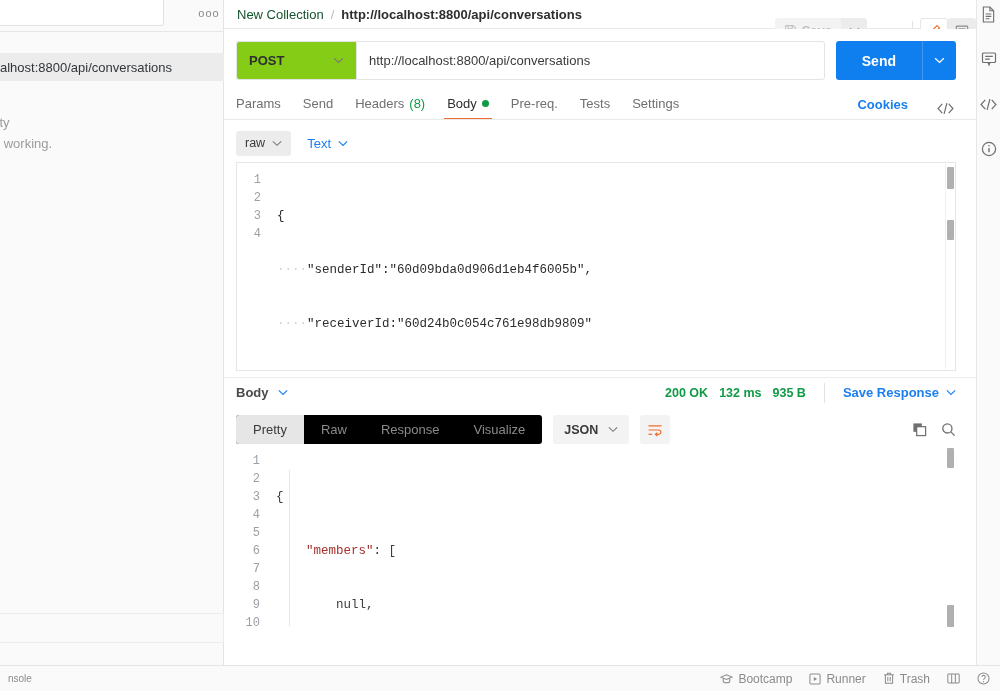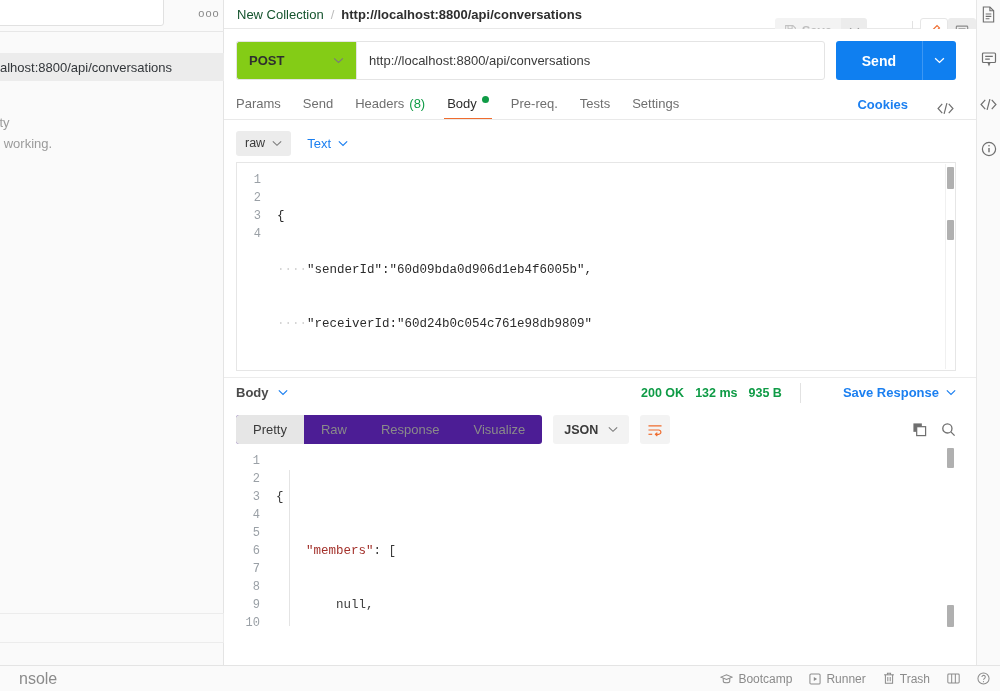--- a/index.html
+++ b/index.html
@@ -116,21 +116,21 @@
     display:flex; align-items:center; justify-content:center;
   }
 
   
   .reqtabs {
     display:flex; align-items:flex-end; gap:0; padding:14px 0 0 12px;
     position:relative; height:40px;
   }
   .rtab {
     font-size:13px; color:#6f6f6f; padding:0 11px 9px 11px;
-    display:flex; gap:5px; position:relative;
+    display:flex; align-items:center; gap:5px; position:relative;
   }
   .rtab:first-child { padding-left:0; }
   .rtab.sel { color:#2c2c2c; }
   .rtab.sel:after {
     content:""; position:absolute; left:8px; right:8px; bottom:0; height:2px; background:#ef6c2e;
   }
   .hdr-count { color:#0f9b46; }
   .body-dot { width:7px; height:7px; border-radius:50%; background:#0f9b46; display:inline-block; }
   .cookies {
     position:absolute; right:68px; bottom:8px; color:#1b7ff0; font-size:13px; font-weight:bold;
@@ -175,44 +175,44 @@
   .sc-thumb { position:absolute; left:1px; width:7px; background:#b0b0b0; border-radius:1px; }
 
   
   .resmeta {
     display:flex; align-items:center; height:30px; margin-top:6px;
     padding:0 20px 0 12px; border-top:1px solid #ececec; position:relative;
   }
   .resbody-sel { display:flex; align-items:center; gap:9px; font-size:13px; font-weight:bold; color:#4a4a4a; }
   .meta-right { margin-left:auto; display:flex; align-items:center; gap:11px; }
   .m-green { color:#0f9b46; font-size:12.5px; font-weight:bold; }
-  .saveresp { color:#1b7ff0; font-size:13px; font-weight:bold; display:flex; align-items:center; gap:7px;margin-left:24px; }
+  .saveresp { color:#1b7ff0; font-size:13px; font-weight:bold; display:flex; align-items:center; gap:7px; }
 
   
   .restools { display:flex; align-items:center; gap:11px; padding:8px 20px 0 12px; position:relative; }
-  .segs { display:flex; background:#4c1d95; border-radius:3px; overflow:hidden; }
+  .segs { display:flex; background:#000000; border-radius:3px; overflow:hidden; }
   .seg { padding:0 17px; height:29px; display:flex; align-items:center; font-size:13px; color:#8a8a8a; }
   .seg.sel { background:#e6e6e6; color:#3a3a3a; }
   .json-pill {
     display:flex; align-items:center; gap:10px; height:29px; padding:0 11px;
     background:#f3f3f3; border-radius:3px; font-size:12.5px; font-weight:bold; color:#3a3a3a;
   }
   .wrap-btn {
     width:30px; height:29px; background:#f3f3f3; border-radius:3px;
     display:flex; align-items:center; justify-content:center;
   }
   .restools-right { margin-left:auto; display:flex; align-items:center; gap:14px; color:#6f6f6f; }
 
   
   .statusbar {
     position:absolute; left:0; bottom:0; width:1000px; height:26px;
     background:#fafafa; border-top:1px solid #e4e4e4;
     display:flex; align-items:center;
   }
-  .sb-left { padding-left:19px; color:#8b8b8b; font-size:16px; display:flex; align-items:center; gap:6px; }
+  .sb-left { padding-left:8px; color:#8b8b8b; font-size:10px; display:flex; align-items:center; gap:6px; }
   .sb-right { margin-left:auto; display:flex; align-items:center; gap:17px; padding-right:10px; color:#8b8b8b; font-size:12px; }
   .sb-entry { display:flex; align-items:center; gap:5px; }
   svg { display:block; }
 </style>
 </head>
 <body>
 
 <div class="app">
 
   <div class="sidebar">

